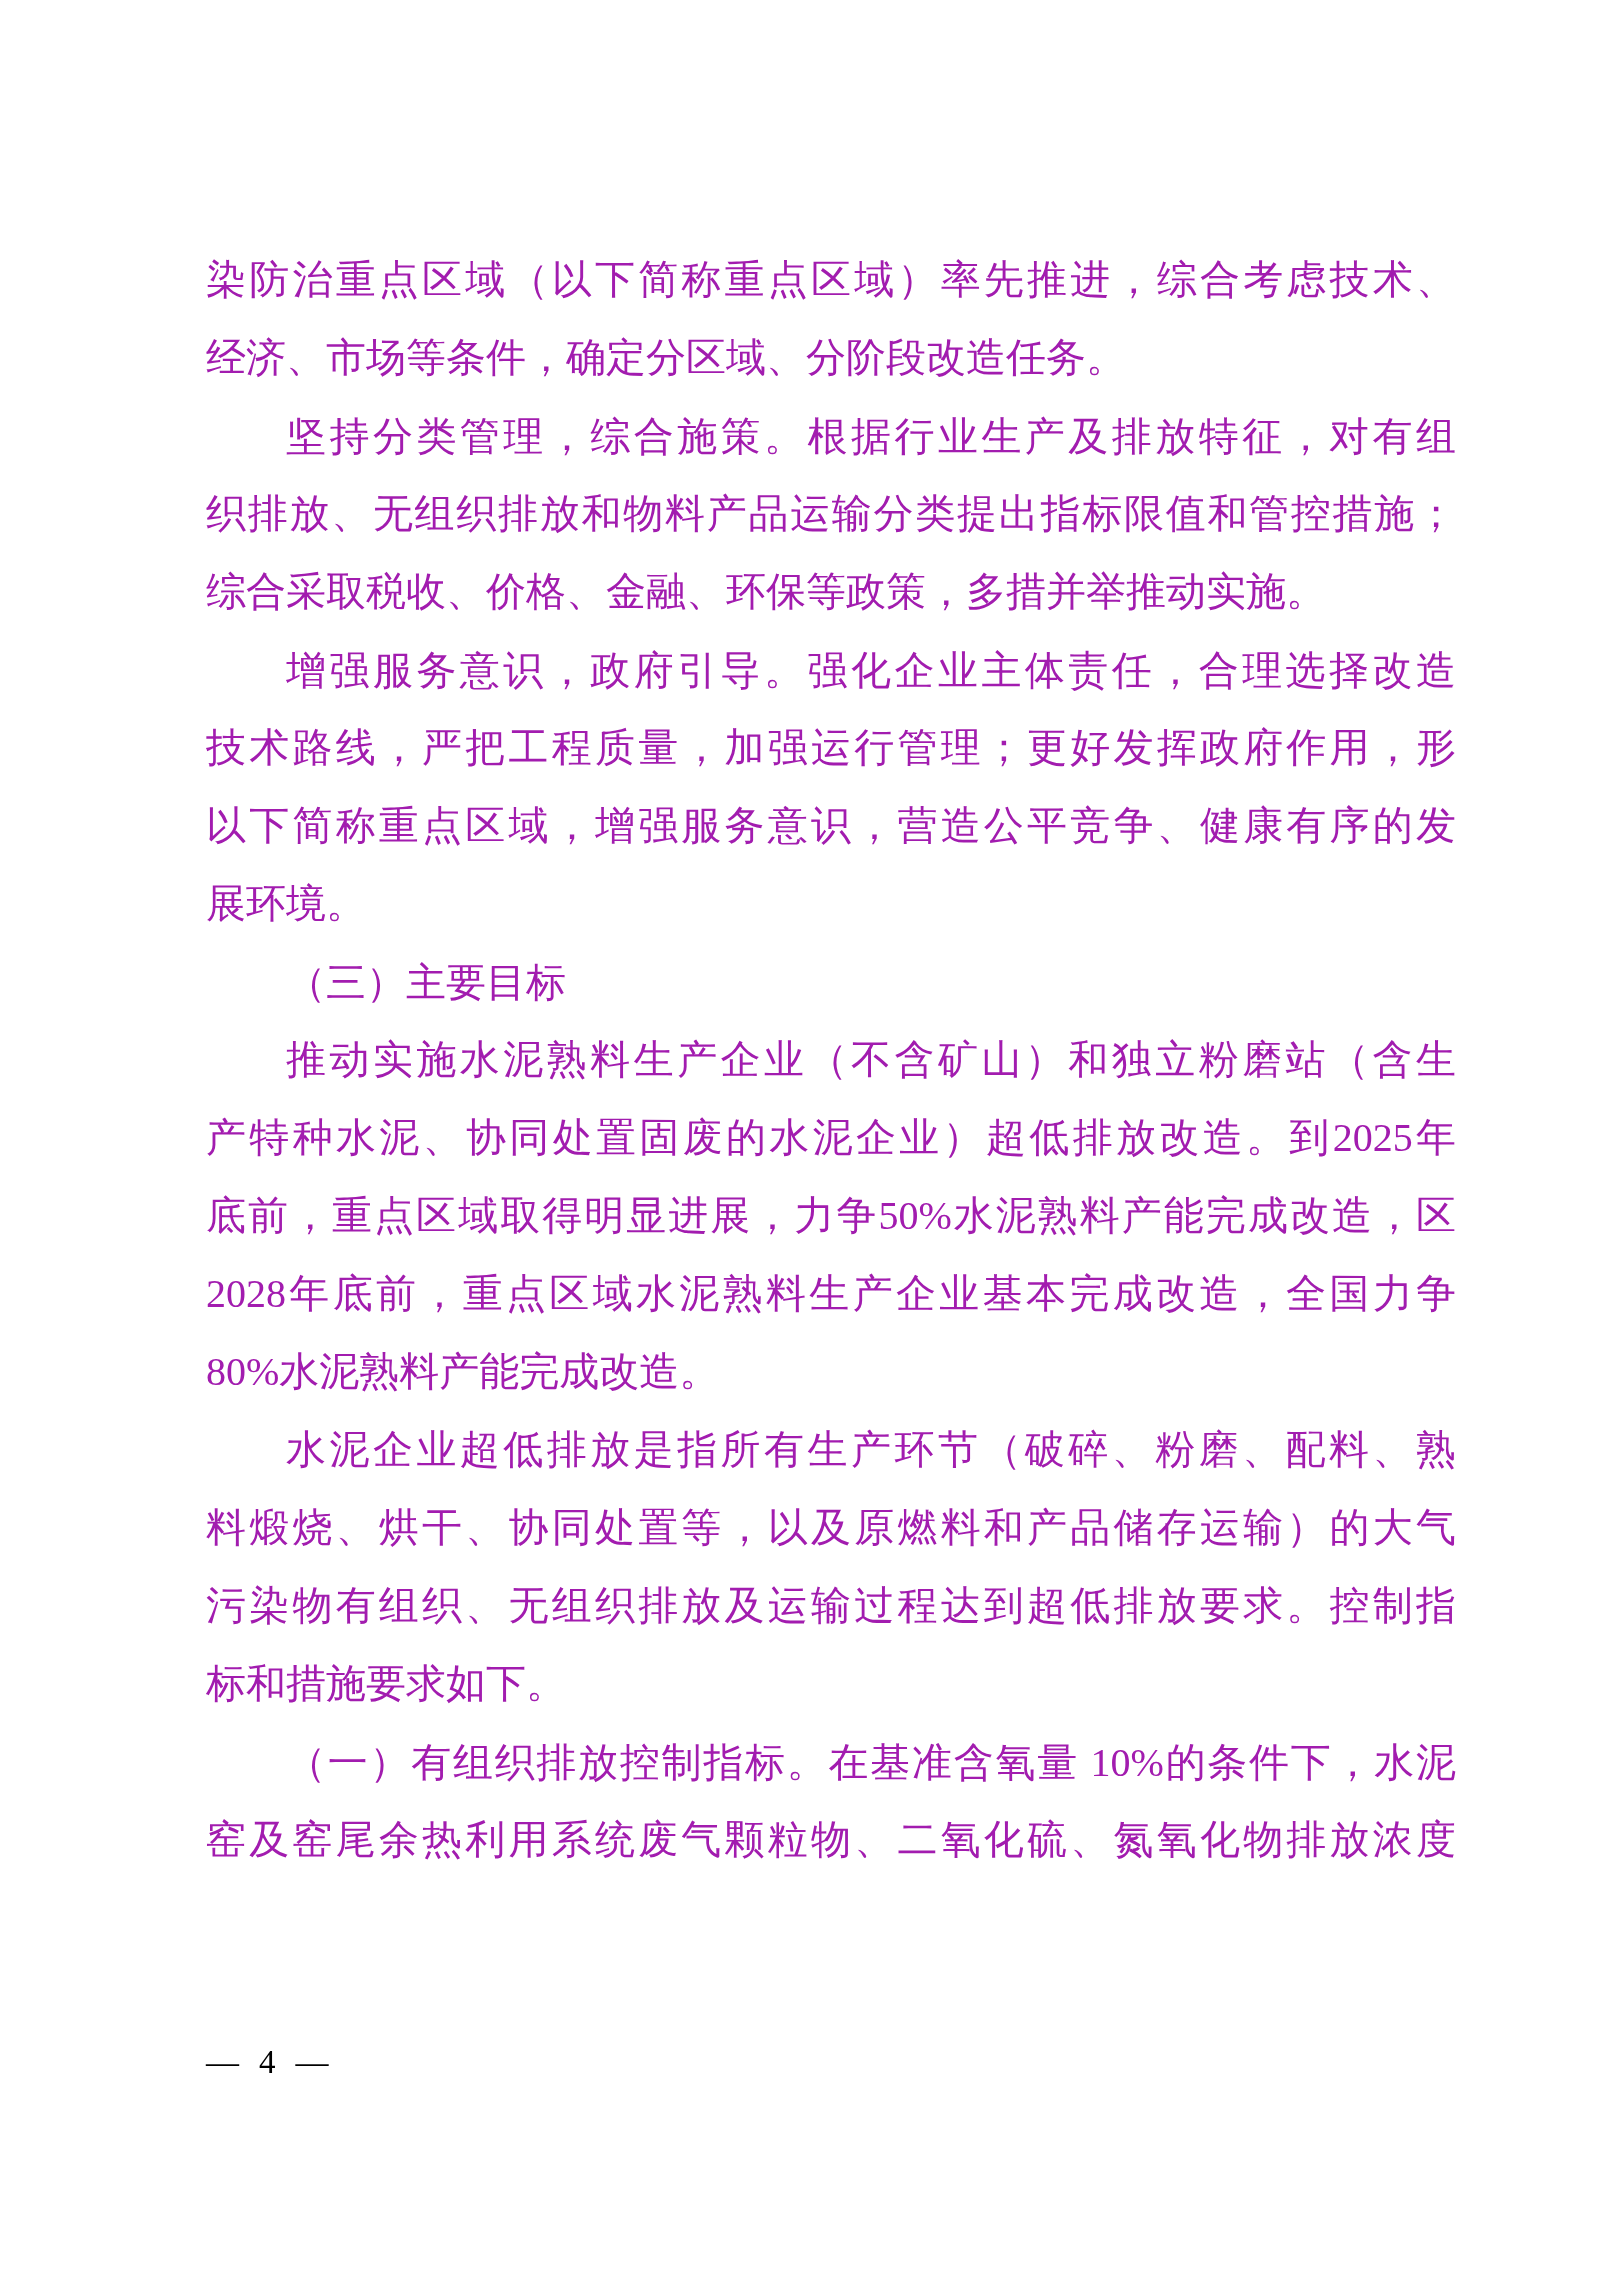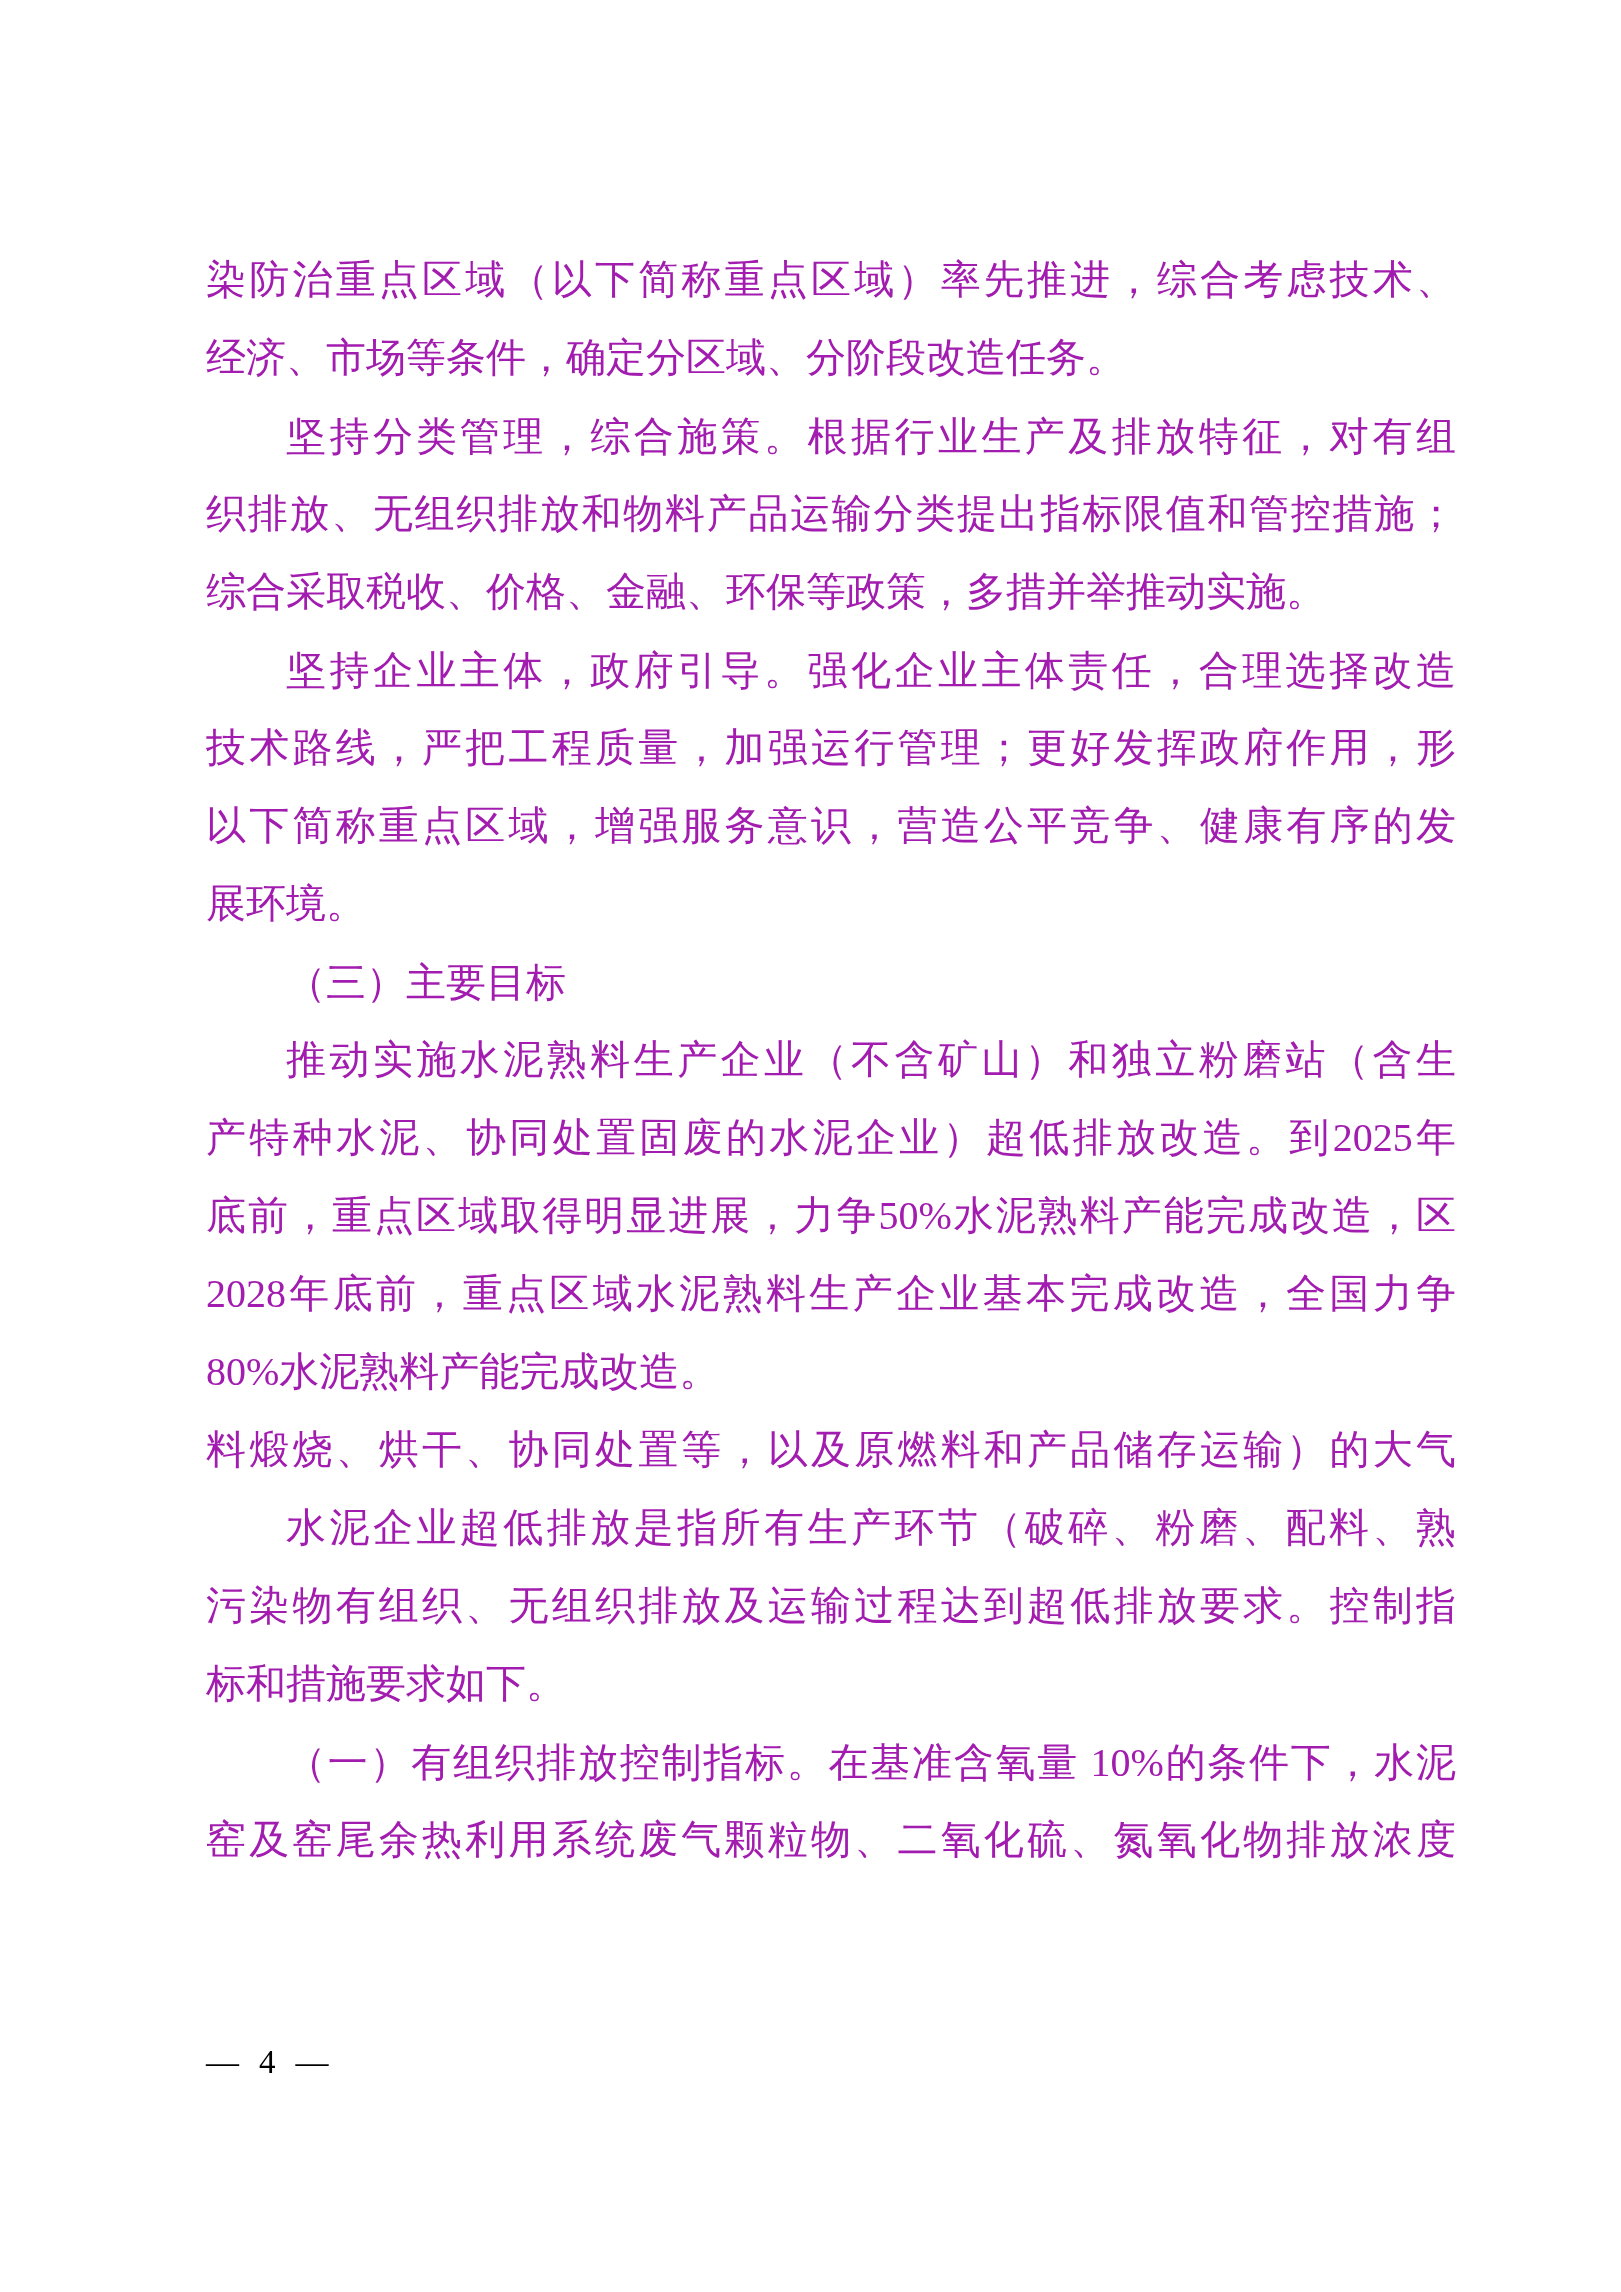--- a/index.html
+++ b/index.html
@@ -61,32 +61,32 @@
 </head>
 <body>
 
 <div class="page">
   <div class="content">
       <div class="line just"><span class="seg">染防治重点区域（以下简称重点区域）率先推进，综合考虑技术、</span></div>
       <div class="line end"><span class="seg">经济、市场等条件，确定分区域、分阶段改造任务。</span></div>
       <div class="line indent just"><span class="seg bold">坚持分类管理，综合施策。</span><span class="seg">根据行业生产及排放特征，对有组</span></div>
       <div class="line just"><span class="seg">织排放、无组织排放和物料产品运输分类提出指标限值和管控措施；</span></div>
       <div class="line end"><span class="seg">综合采取税收、价格、金融、环保等政策，多措并举推动实施。</span></div>
-      <div class="line indent just"><span class="seg bold">坚持企业主体，政府引导。</span><span class="seg">强化企业主体责任，合理选择改造</span></div>
+      <div class="line indent just"><span class="seg bold">增强服务意识，政府引导。</span><span class="seg">强化企业主体责任，合理选择改造</span></div>
       <div class="line just"><span class="seg">技术路线，严把工程质量，加强运行管理；更好发挥政府作用，形</span></div>
       <div class="line just"><span class="seg">以下简称重点区域，增强服务意识，营造公平竞争、健康有序的发</span></div>
       <div class="line end"><span class="seg">展环境。</span></div>
       <div class="line indent end"><span class="seg bold">（三）主要目标</span></div>
       <div class="line indent just"><span class="seg">推动实施水泥熟料生产企业（不含矿山）和独立粉磨站（含生</span></div>
       <div class="line just"><span class="seg">产特种水泥、协同处置固废的水泥企业）超低排放改造。到2025年</span></div>
       <div class="line just"><span class="seg">底前，重点区域取得明显进展，力争50%水泥熟料产能完成改造，区</span></div>
       <div class="line just"><span class="seg">2028年底前，重点区域水泥熟料生产企业基本完成改造，全国力争</span></div>
       <div class="line end"><span class="seg">80%水泥熟料产能完成改造。</span></div>
+      <div class="line indent just"><span class="seg">水泥企业超低排放是指所有生产环节（破碎、粉磨、配料、熟</span></div>
       <div class="line just"><span class="seg">料煅烧、烘干、协同处置等，以及原燃料和产品储存运输）的大气</span></div>
-      <div class="line indent just"><span class="seg">水泥企业超低排放是指所有生产环节（破碎、粉磨、配料、熟</span></div>
       <div class="line just"><span class="seg">污染物有组织、无组织排放及运输过程达到超低排放要求。控制指</span></div>
       <div class="line end"><span class="seg">标和措施要求如下。</span></div>
       <div class="line indent just"><span class="seg bold">（一）有组织排放控制指标。</span><span class="seg">在基准含氧量 10%的条件下，水泥</span></div>
       <div class="line just"><span class="seg">窑及窑尾余热利用系统废气颗粒物、二氧化硫、氮氧化物排放浓度</span></div>
     </div>
   <div class="footer">— 4 —</div>
 </div>
 
 
 </body></html>

